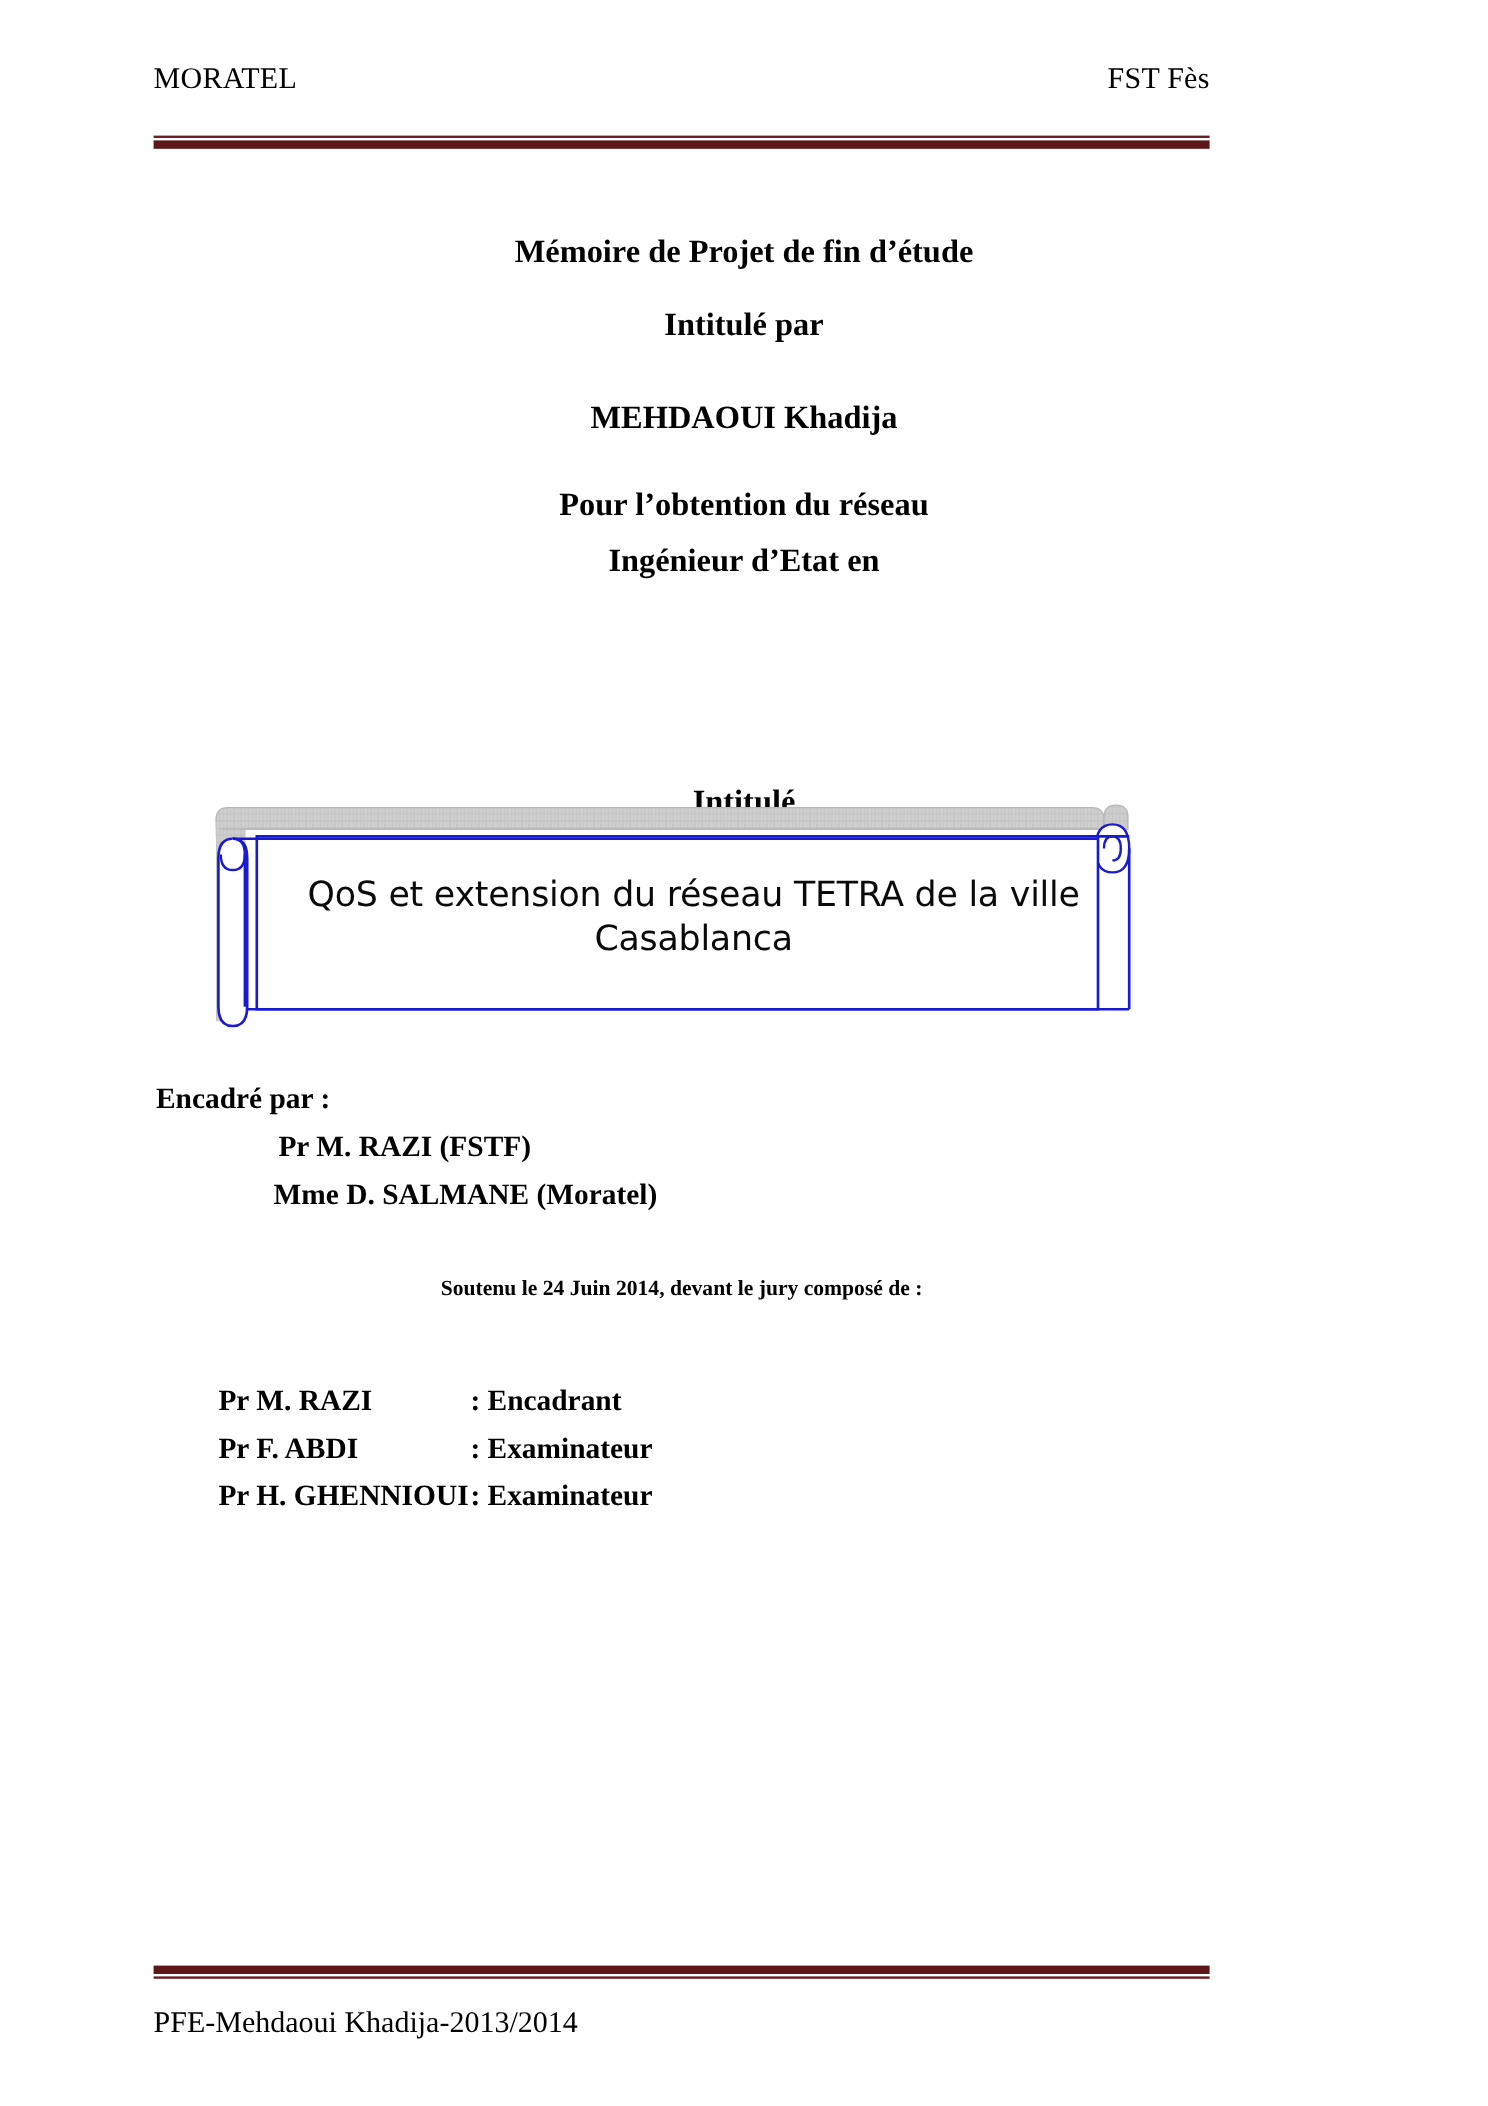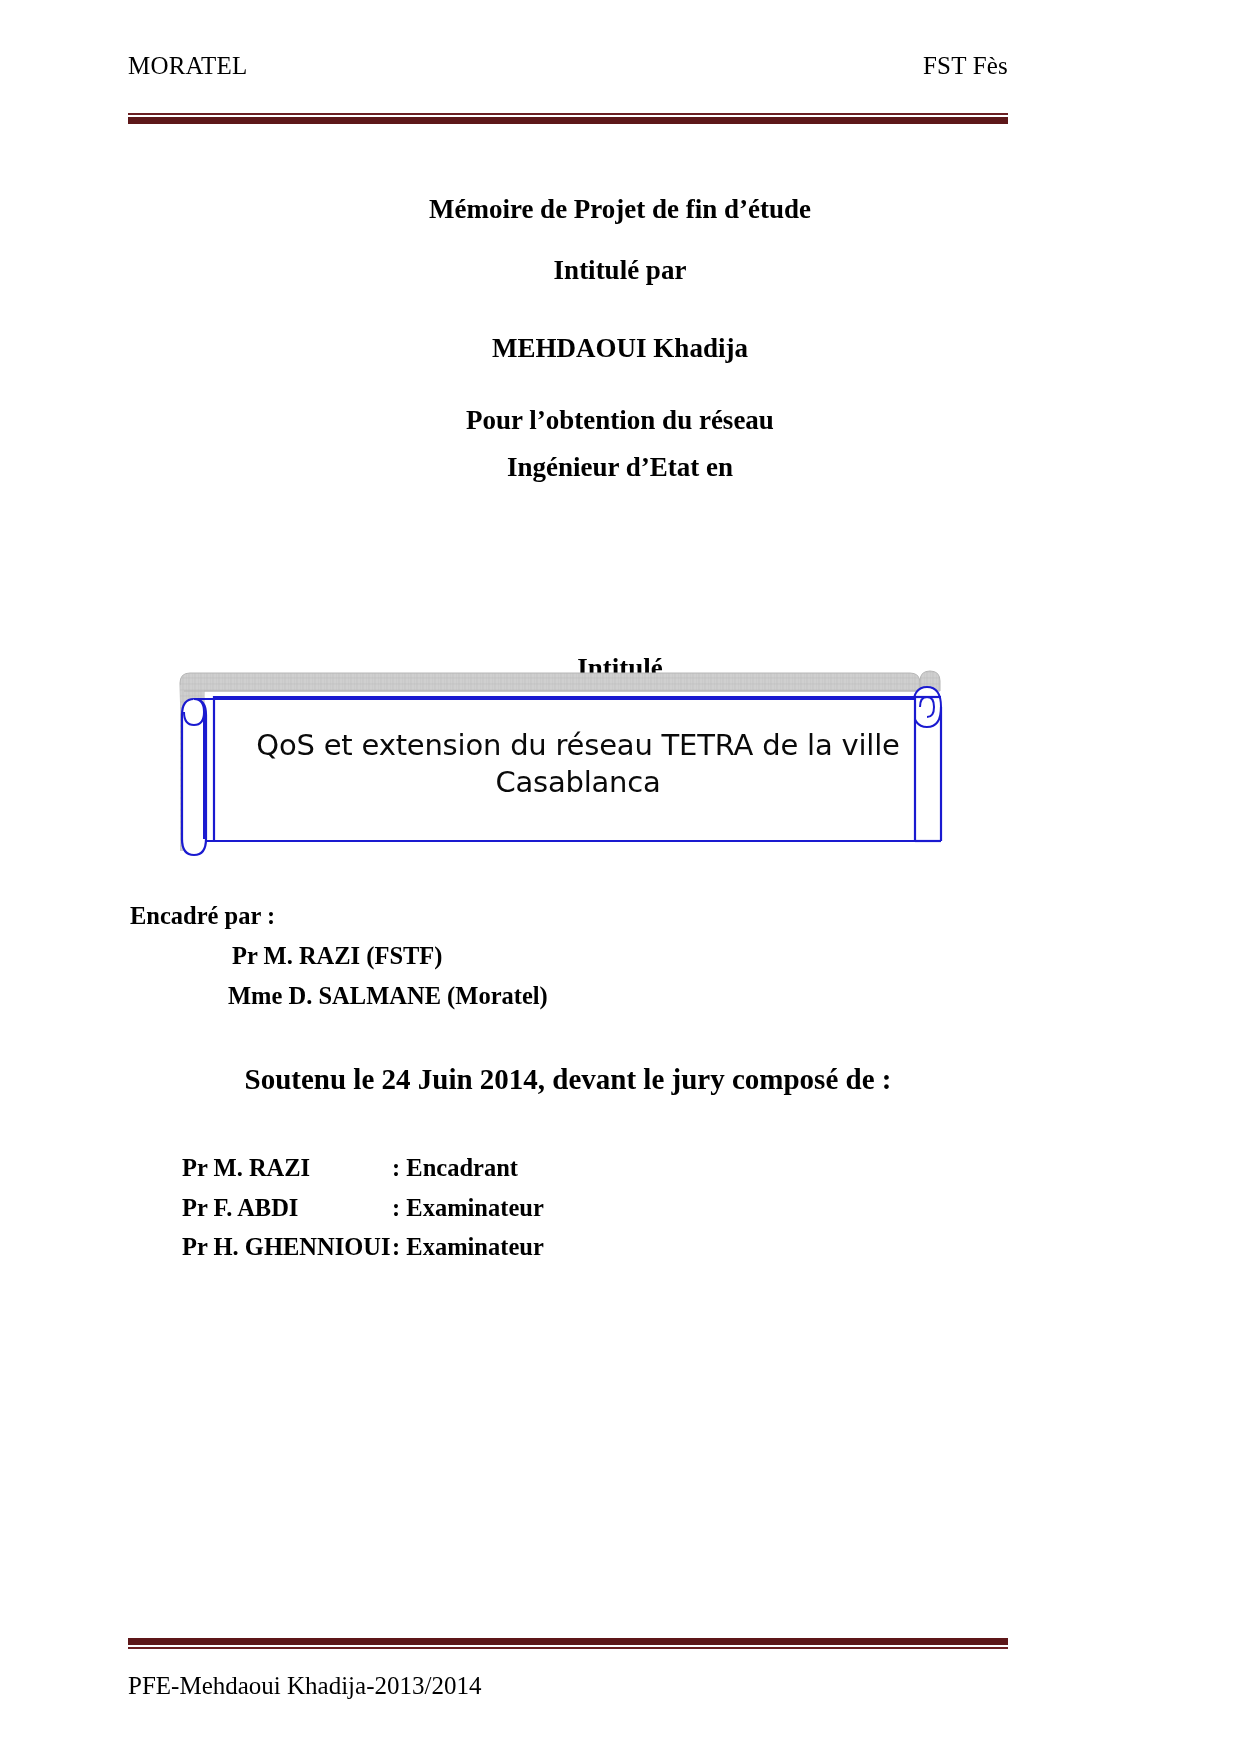--- a/index.html
+++ b/index.html
@@ -124,21 +124,21 @@
     font-weight: bold;
     white-space: nowrap;
   }
 
   .soutenu {
     position: absolute;
     left: 0;
     width: 1136px;
     top: 1063px;
     text-align: center;
-    font-size: 29px;
+    font-size: 18px;
     font-weight: bold;
     white-space: nowrap;
   }
 
   
   .jury {
     position: absolute;
     left: 182px;
     top: 1148px;
     font-size: 24.5px;

